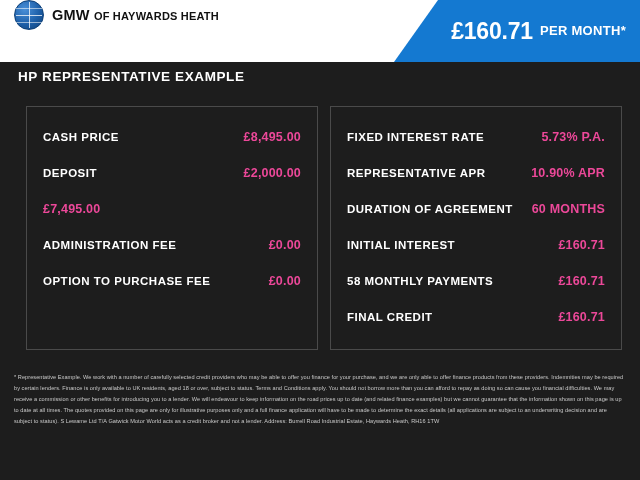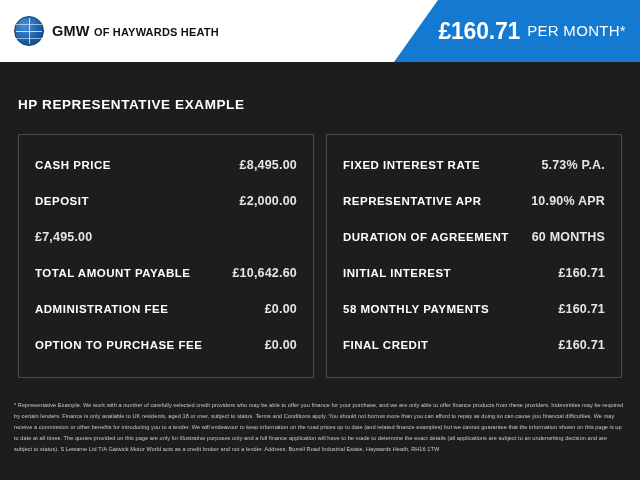--- a/index.html
+++ b/index.html
@@ -17,21 +17,21 @@
 
   
   .header {
     position: relative;
     height: 62px;
     background: #ffffff;
     overflow: hidden;
   }
   .brand {
     position: absolute;
-    left: 14px; top: 16px;
+    left: 14px; top: 0;
     display: flex;
     align-items: center;
     gap: 8px;
   }
   .globe {
     width: 30px; height: 30px;
     border-radius: 50%;
     background: radial-gradient(circle at 35% 30%, #4a90d9 0%, #1d5fa8 55%, #0d3f77 100%);
     position: relative;
     flex: 0 0 auto;
@@ -78,40 +78,41 @@
     padding-right: 14px;
     gap: 7px;
     clip-path: polygon(44px 0, 100% 0, 100% 100%, 0 100%);
   }
   .price-amount {
     font-size: 23px;
     font-weight: bold;
     letter-spacing: -0.2px;
   }
   .price-period {
-    font-size: 15px;
-    font-weight: normal;
+    font-size: 13px;
+    font-weight: bold;
     letter-spacing: 0.3px;
     padding-bottom: 2px;
   }
 
   
   .title {
     color: #ffffff;
     font-size: 13.5px;
     font-weight: bold;
     letter-spacing: 0.6px;
-    padding: 35px 0 0 18px;
+    padding: 7px 0 0 18px;
   }
 
   
   .panels {
     display: flex;
     gap: 12px;
     padding: 22px 18px 0 18px;
+    margin-left: 8px;
   }
   .panel {
     flex: 1 1 0;
     border: 1px solid #4a4a4a;
     padding: 12px 14px 14px 14px;
     min-width: 0;
   }
   .row {
     display: flex;
     align-items: baseline;
@@ -120,21 +121,21 @@
     gap: 10px;
   }
   .row-label {
     color: #ffffff;
     font-size: 11.5px;
     font-weight: bold;
     letter-spacing: 0.5px;
     white-space: nowrap;
   }
   .row-value {
-    color: #e5e5e5;
+    color: #ec4899;
     font-size: 12.5px;
     font-weight: bold;
     letter-spacing: 0.2px;
     white-space: nowrap;
     text-align: right;
   }
 
   
   .footnote {
     color: #c9c9c9;
@@ -174,24 +175,20 @@
         <span class="row-value">£8,495.00</span>
       </div>
       <div class="row">
         <span class="row-label">DEPOSIT</span>
         <span class="row-value">£2,000.00</span>
       </div>
       <div class="row">
         <span class="row-value">£7,495.00</span>
       </div>
       <div class="row">
-        <span class="row-label">TOTAL AMOUNT PAYABLE</span>
-        <span class="row-value">£10,642.60</span>
-      </div>
-      <div class="row">
         <span class="row-label">ADMINISTRATION FEE</span>
         <span class="row-value">£0.00</span>
       </div>
       <div class="row">
         <span class="row-label">OPTION TO PURCHASE FEE</span>
         <span class="row-value">£0.00</span>
       </div>
     </div>
 
     <div class="panel">

